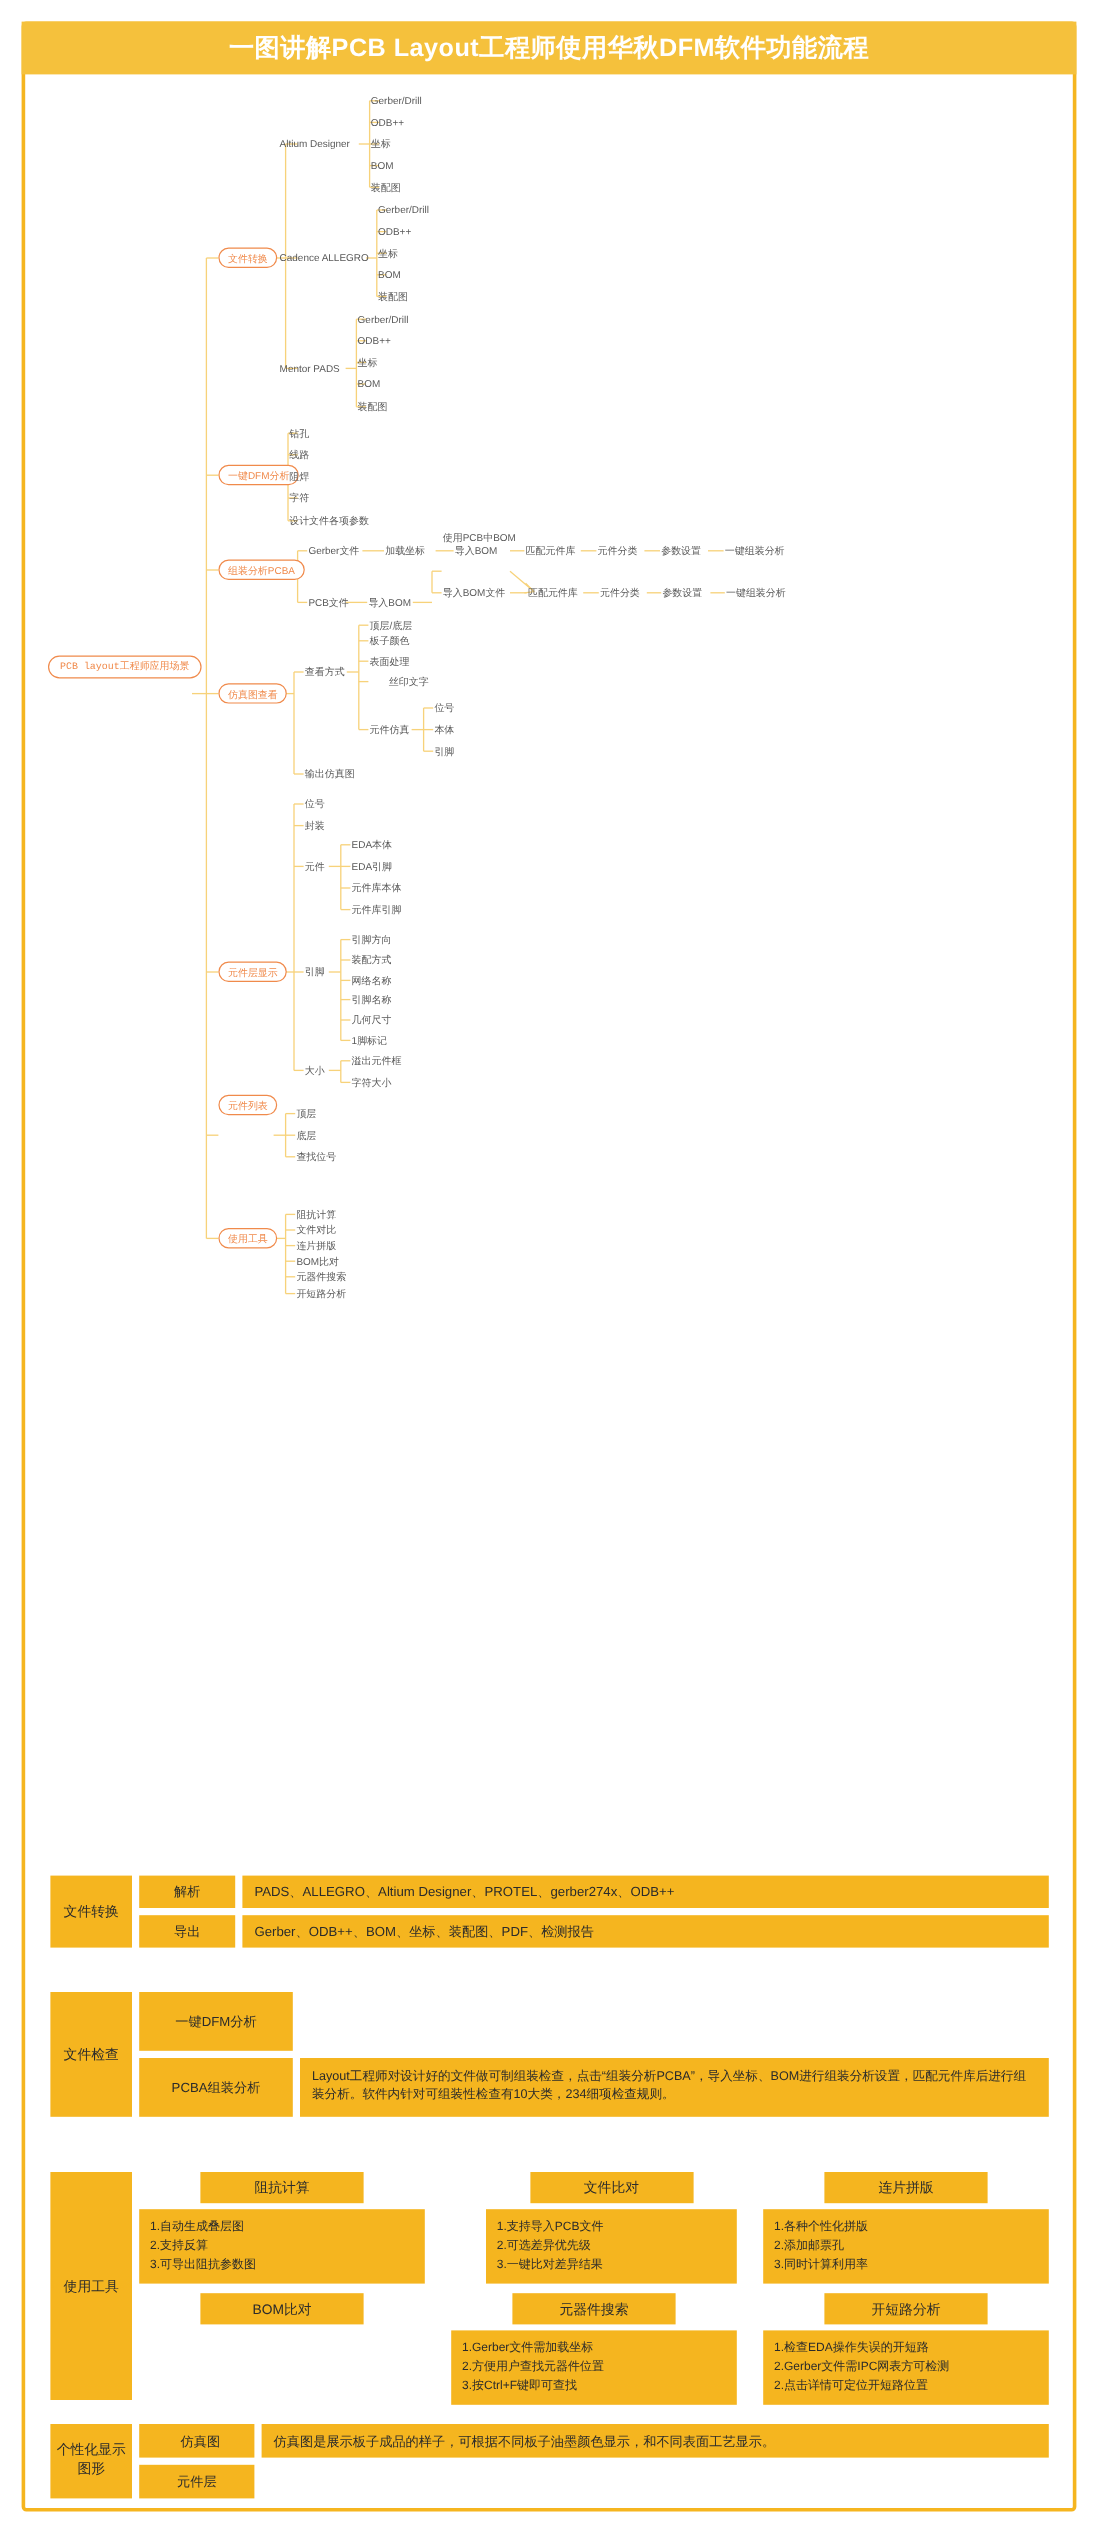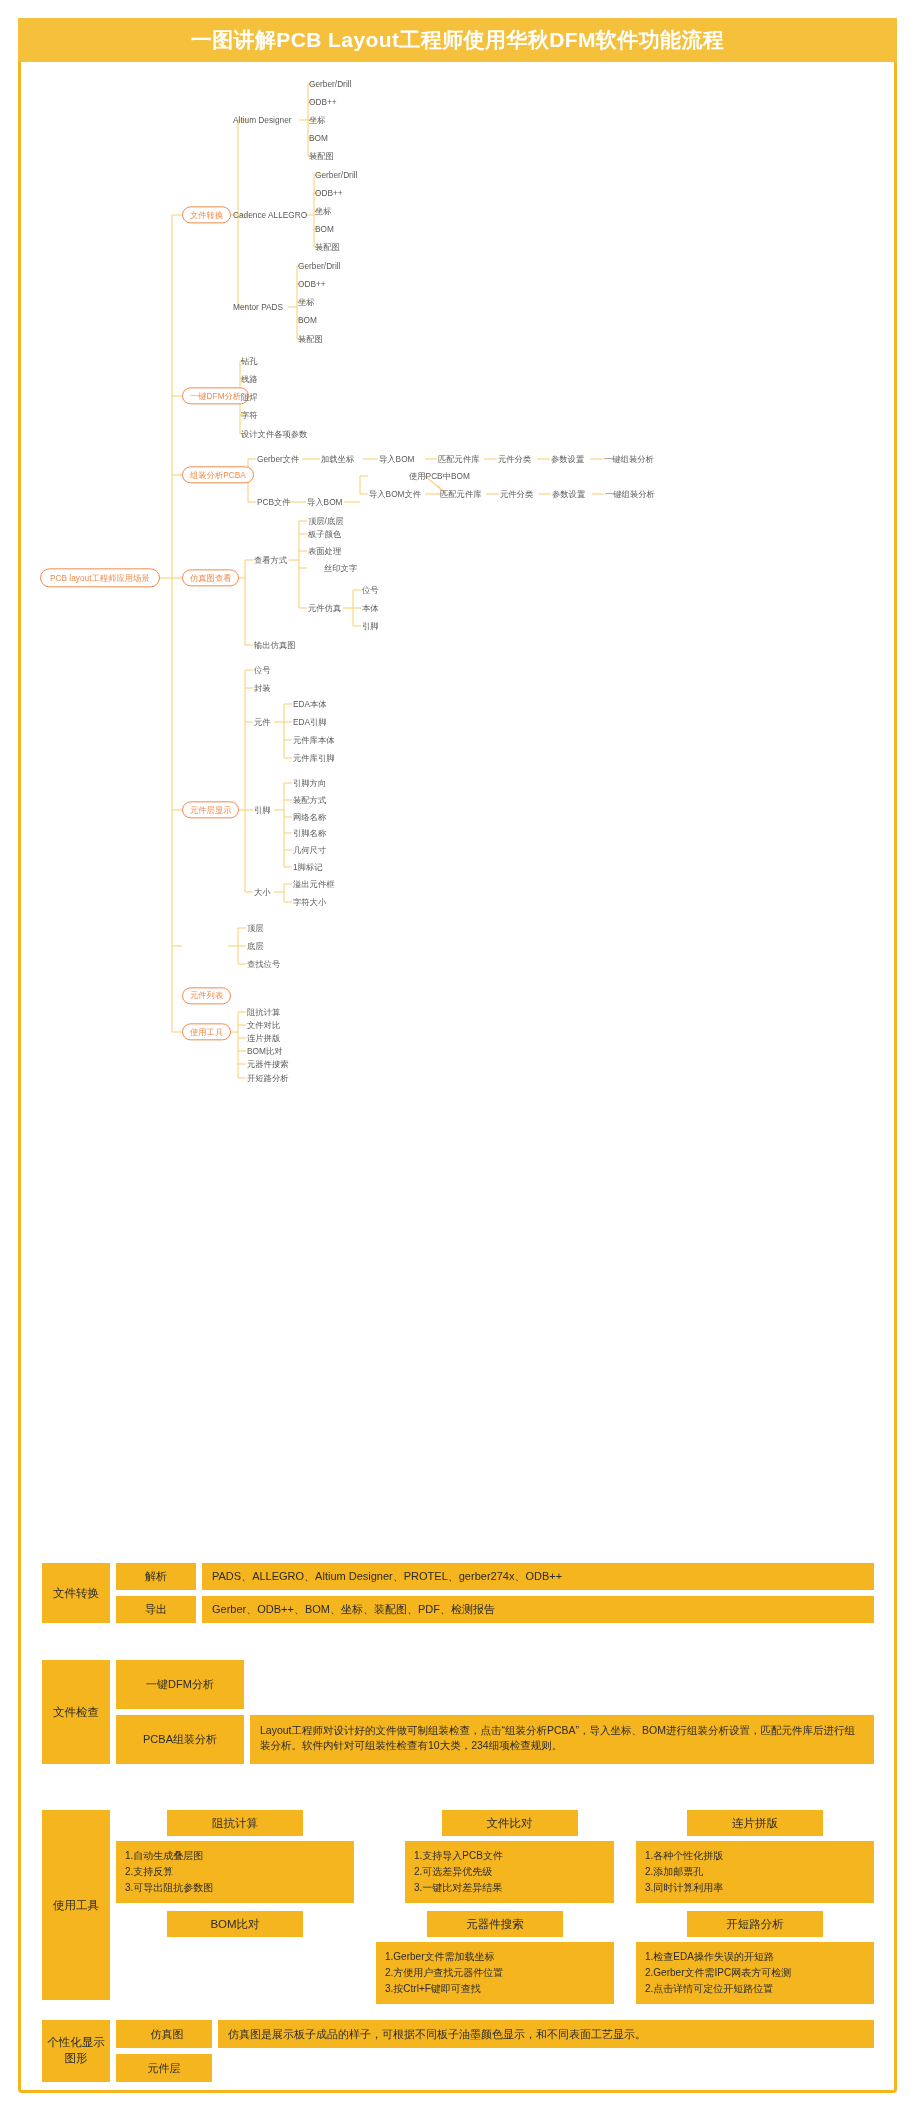--- a/index.html
+++ b/index.html
@@ -245,28 +245,28 @@
         <path d="M238,1012 V1078"></path>
         <path d="M238,1012 H246"></path>
         <path d="M238,1025 H246"></path>
         <path d="M238,1038 H246"></path>
         <path d="M238,1051 H246"></path>
         <path d="M238,1064 H246"></path>
         <path d="M238,1078 H246"></path>
       </g>
     </svg>
 
-    <div class="pill root" style="left:40px; top:578px;">PCB layout工程师应用场景</div>
+    <div class="pill root" style="left:40px; top:556px;font-family:Liberation Mono, monospace;">PCB layout工程师应用场景</div>
 
     <div class="pill" style="left:182px; top:215px;">文件转换</div>
     <div class="pill" style="left:182px; top:396px;">一键DFM分析</div>
     <div class="pill" style="left:182px; top:475px;">组装分析PCBA</div>
     <div class="pill" style="left:182px; top:578px;">仿真图查看</div>
     <div class="pill" style="left:182px; top:810px;">元件层显示</div>
-    <div class="pill" style="left:182px; top:996px;font-family:Liberation Mono, monospace;">元件列表</div>
+    <div class="pill" style="left:182px; top:921px;">元件列表</div>
     <div class="pill" style="left:182px; top:1032px;">使用工具</div>
 
     <div class="node" style="left:233px; top:120px;">Altium Designer</div>
     <div class="node" style="left:233px; top:215px;">Cadence ALLEGRO</div>
     <div class="node" style="left:233px; top:307px;">Mentor PADS</div>
 
     <div class="node" style="left:309px; top:84px;">Gerber/Drill</div>
     <div class="node" style="left:309px; top:102px;">ODB++</div>
     <div class="node" style="left:309px; top:120px;">坐标</div>
     <div class="node" style="left:309px; top:138px;">BOM</div>
@@ -293,21 +293,21 @@
     <div class="node" style="left:257px; top:459px;">Gerber文件</div>
     <div class="node" style="left:321px; top:459px;">加载坐标</div>
     <div class="node" style="left:379px; top:459px;">导入BOM</div>
     <div class="node" style="left:438px; top:459px;">匹配元件库</div>
     <div class="node" style="left:498px; top:459px;">元件分类</div>
     <div class="node" style="left:551px; top:459px;">参数设置</div>
     <div class="node" style="left:604px; top:459px;">一键组装分析</div>
 
     <div class="node" style="left:257px; top:502px;">PCB文件</div>
     <div class="node" style="left:307px; top:502px;">导入BOM</div>
-    <div class="node" style="left:369px; top:476px;margin-left:40px;">使用PCB中BOM</div>
+    <div class="node" style="left:369px; top:448px;">使用PCB中BOM</div>
 
     <div class="node" style="left:369px; top:494px;">导入BOM文件</div>
     <div class="node" style="left:440px; top:494px;">匹配元件库</div>
     <div class="node" style="left:500px; top:494px;">元件分类</div>
     <div class="node" style="left:552px; top:494px;">参数设置</div>
     <div class="node" style="left:605px; top:494px;">一键组装分析</div>
 
     <div class="node" style="left:254px; top:560px;">查看方式</div>
     <div class="node" style="left:254px; top:645px;">输出仿真图</div>
     <div class="node" style="left:308px; top:521px;">顶层/底层</div>

